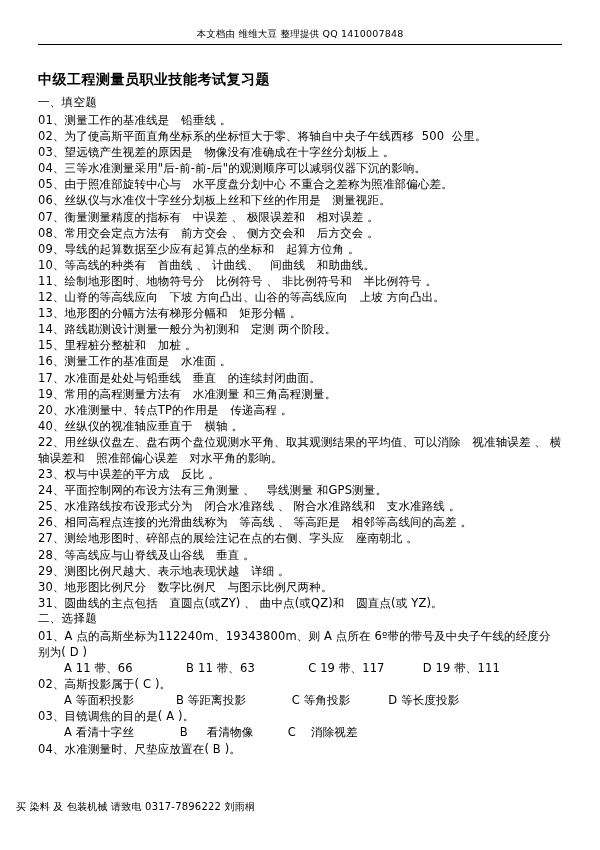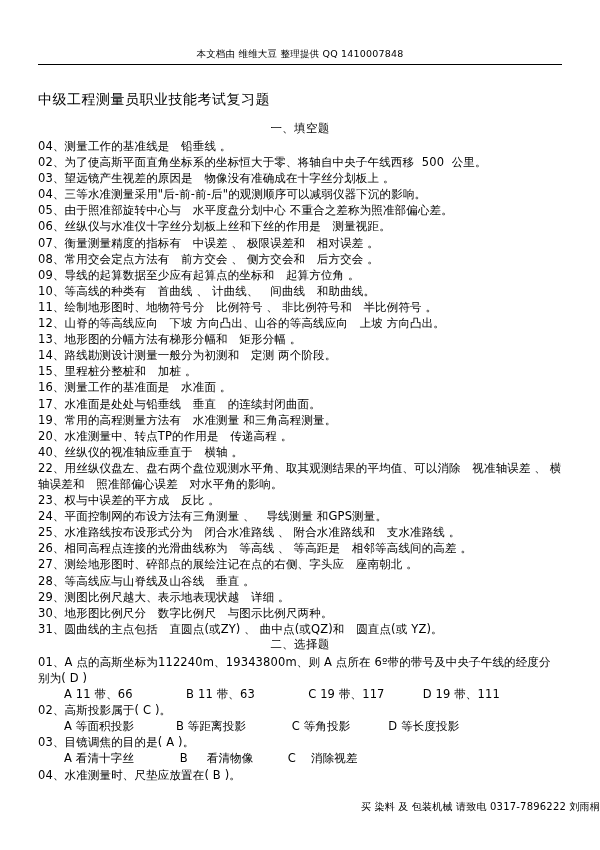--- a/index.html
+++ b/index.html
@@ -17,42 +17,42 @@
   .page {
     position: relative;
     width: 600px;
     height: 850px;
     box-sizing: border-box;
     padding: 0 38px;
   }
   .header {
     text-align: center;
     font-size: 9.5px;
-    padding-top: 48px;
+    padding-top: 28px;
     letter-spacing: 0.2px;
     color: #000;
   }
   .header-rule {
     border: none;
     border-top: 1px solid #000;
     margin: 3px 0 0 0;
     width: 100%;
   }
   .doc-title {
     font-size: 14px;
     margin-top: 26px;
-    margin-bottom: 12px;
+    margin-bottom: 6px;
     letter-spacing: 0.5px;
+    font-weight: bold;
   }
   .section-head {
     font-size: 11.5px;
     margin-top: 0;
     margin-bottom: 2px;
     letter-spacing: 0.3px;
-    text-align: center;
   }
   .q-list {
     list-style: none;
     margin: 0;
     padding: 0;
   }
   .q-item {
     font-size: 11.5px;
     line-height: 16.1px;
     letter-spacing: 0.15px;
@@ -65,41 +65,42 @@
     letter-spacing: 0.15px;
     padding-left: 26px;
     white-space: pre-wrap;
     word-break: break-all;
   }
   .footer {
     position: absolute;
     left: 0;
     right: 0;
     bottom: 36px;
-    text-align: right;
+    text-align: left;
     font-size: 10px;
     letter-spacing: 0.2px;
+    padding-left: 16px;
   }
 </style>
 </head>
 <body>
 
 <div class="page">
 
   <div class="header">
     <div>本文档由 维维大豆 整理提供 QQ 1410007848</div>
     <hr class="header-rule">
   </div>
 
   <div class="doc-title">中级工程测量员职业技能考试复习题</div>
 
   <div>
     <div class="section-head">一、填空题</div>
     <div class="q-list">
-      <div class="q-item">04、测量工作的基准线是　铅垂线 。</div>
+      <div class="q-item">01、测量工作的基准线是　铅垂线 。</div>
       <div class="q-item">02、为了使高斯平面直角坐标系的坐标恒大于零、将轴自中央子午线西移  500  公里。</div>
       <div class="q-item">03、望远镜产生视差的原因是　物像没有准确成在十字丝分划板上 。</div>
       <div class="q-item">04、三等水准测量采用"后-前-前-后"的观测顺序可以减弱仪器下沉的影响。</div>
       <div class="q-item">05、由于照准部旋转中心与　水平度盘分划中心 不重合之差称为照准部偏心差。</div>
       <div class="q-item">06、丝纵仪与水准仪十字丝分划板上丝和下丝的作用是　测量视距。</div>
       <div class="q-item">07、衡量测量精度的指标有　中误差 、 极限误差和　相对误差 。</div>
       <div class="q-item">08、常用交会定点方法有　前方交会 、 侧方交会和　后方交会 。</div>
       <div class="q-item">09、导线的起算数据至少应有起算点的坐标和　起算方位角 。</div>
       <div class="q-item">10、等高线的种类有　首曲线 、 计曲线、　间曲线　和助曲线。</div>
       <div class="q-item">11、绘制地形图时、地物符号分　比例符号 、 非比例符号和　半比例符号 。</div>

